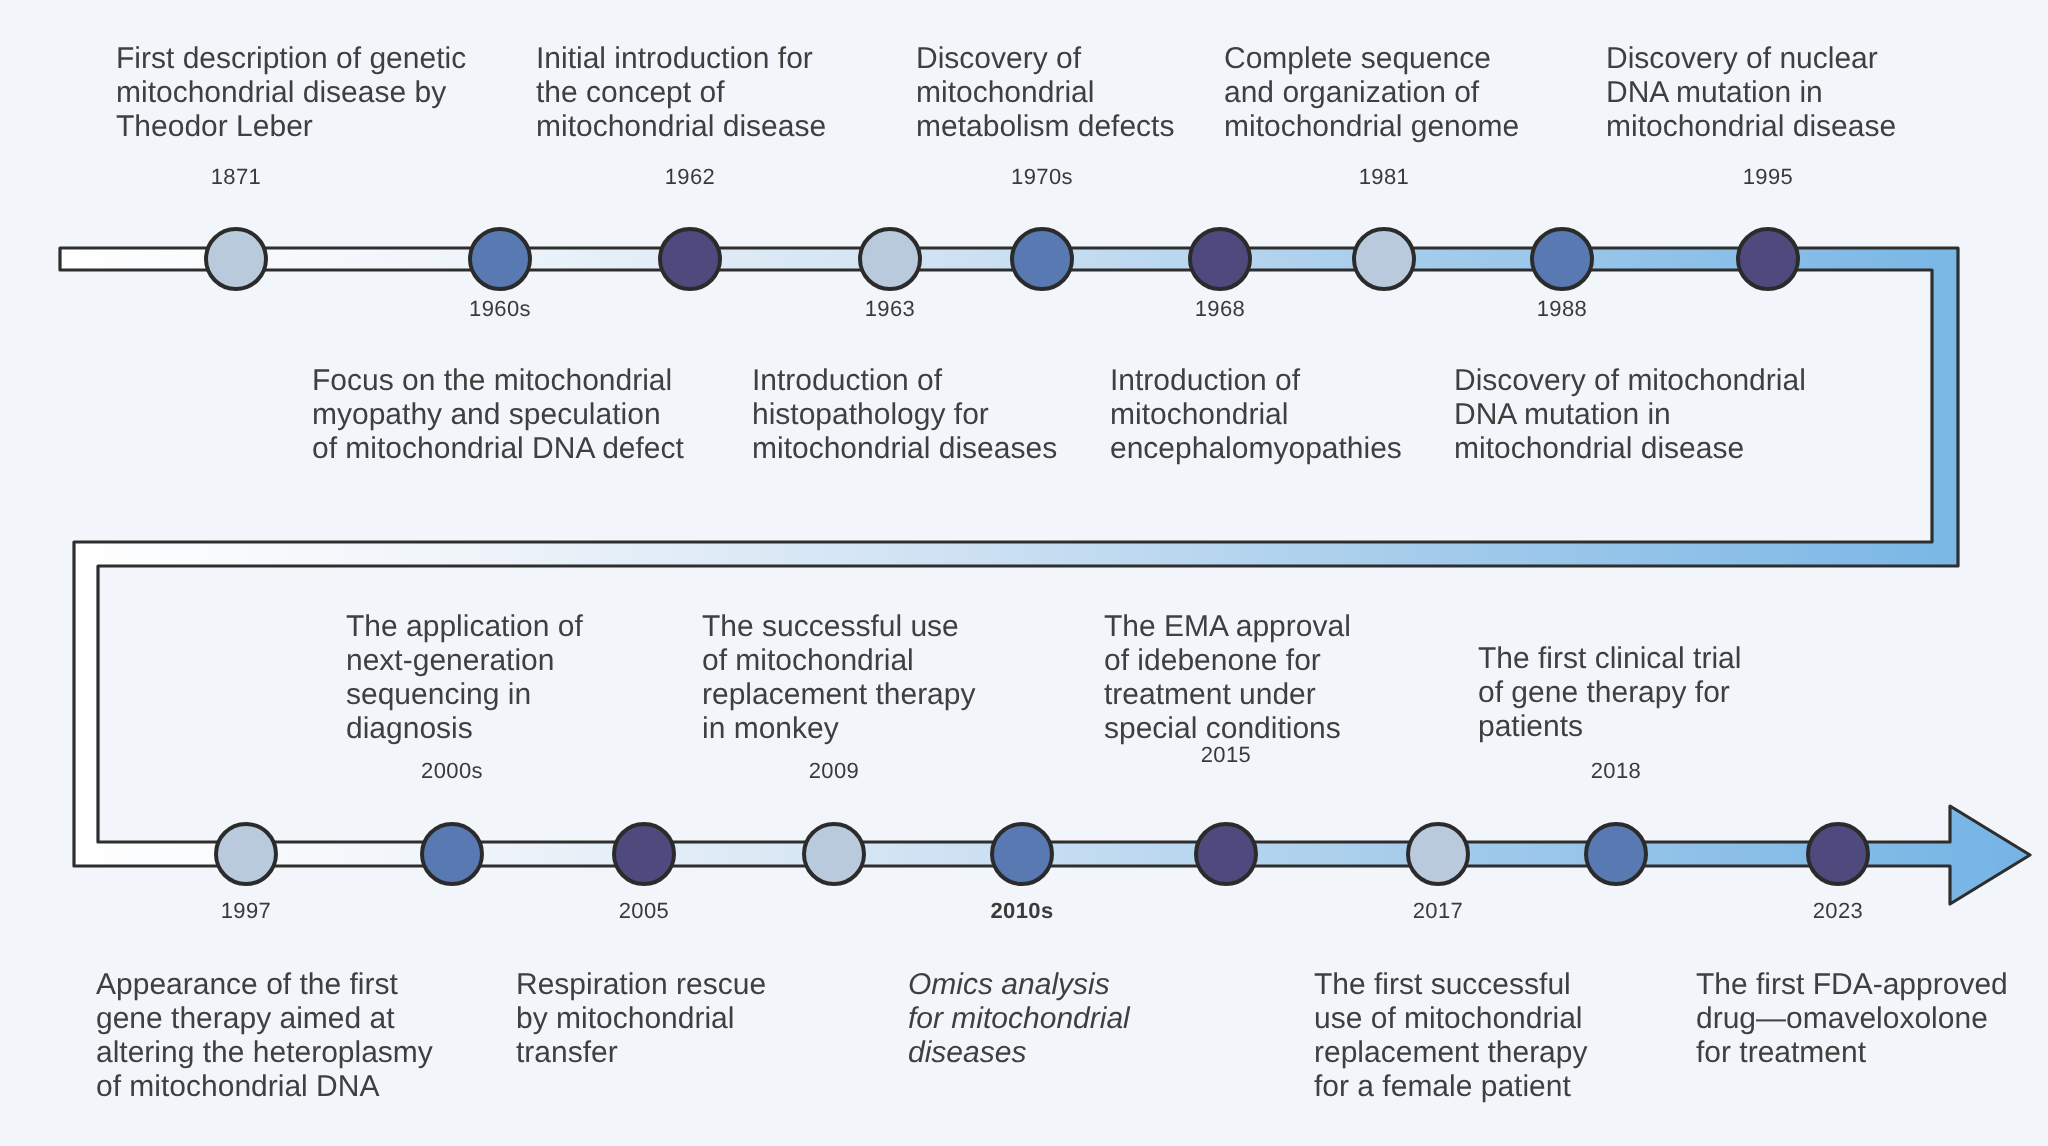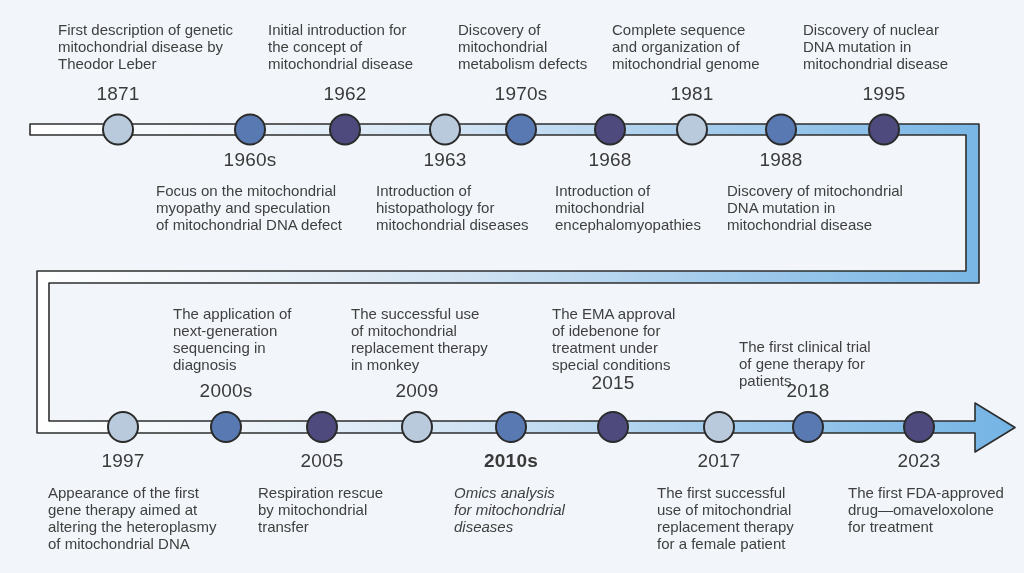--- a/index.html
+++ b/index.html
@@ -9,21 +9,21 @@
     width:1024px;height:573px;
     overflow:hidden;
     background:var(--bg,#f2f6fa);
     font-family:"Liberation Sans","DejaVu Sans",sans-serif;
   }
   .ribbon-svg{position:absolute;left:0;top:0;}
   .year{
     position:absolute;
     width:140px;
     text-align:center;
-    font-size:19px;
+    font-size:11px;
     color:var(--year-color,#3a3a3a);
     letter-spacing:0.2px;
   }
   .desc{
     position:absolute;
     font-size:15px;
     line-height:17px;
     color:var(--desc-color,#3f3f3f);
     white-space:pre-line;
     text-align:left;
@@ -129,21 +129,21 @@
       <div class="desc" style="left: 552px; top: 305px;">The EMA approval
 of idebenone for
 treatment under
 special conditions</div>
       <div class="year" style="left: 649px; top: 450px;">2017</div>
       <div class="desc" style="left: 657px; top: 484px;">The first successful
 use of mitochondrial
 replacement therapy
 for a female patient</div>
       <div class="year" style="left: 738px; top: 380px;">2018</div>
-      <div class="desc" style="left: 739px; top: 338px;">The first clinical trial
+      <div class="desc" style="left: 739px; top: 321px;">The first clinical trial
 of gene therapy for
 patients</div>
       <div class="year" style="left: 849px; top: 450px;">2023</div>
       <div class="desc" style="left: 848px; top: 484px;">The first FDA-approved
 drug—omaveloxolone
 for treatment</div>
     </div>
 </div>
 
 </body></html>

